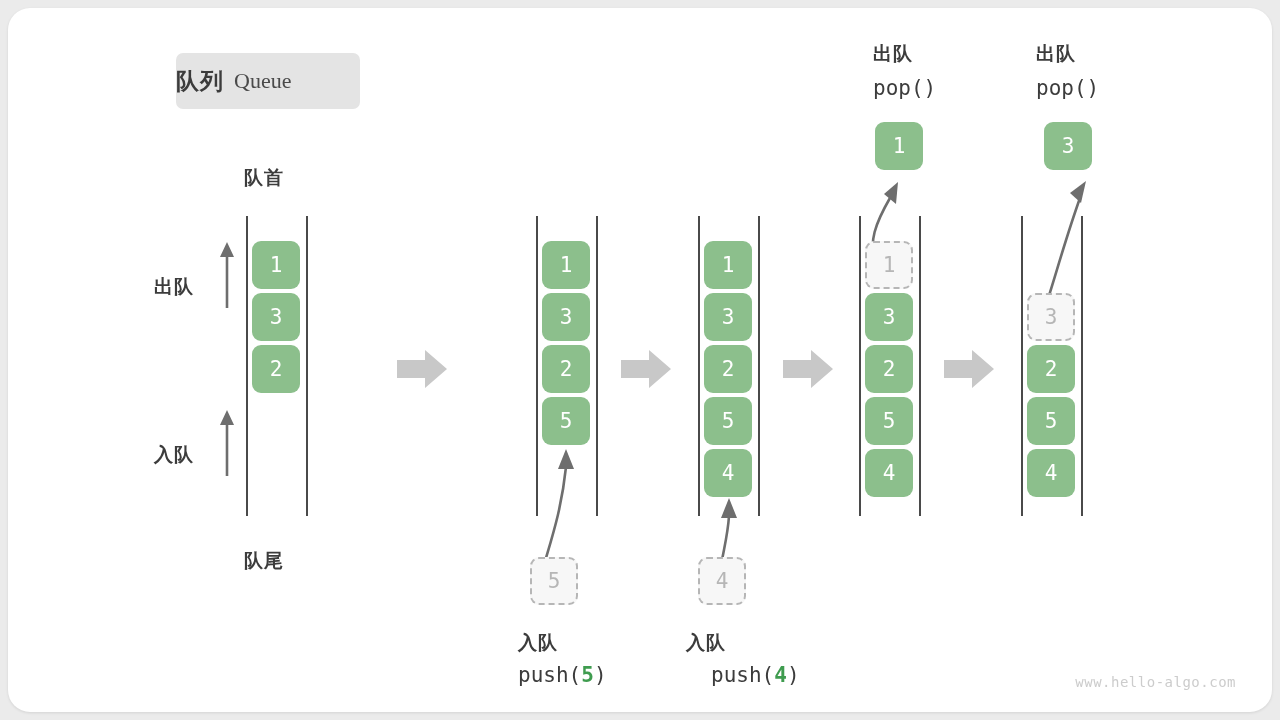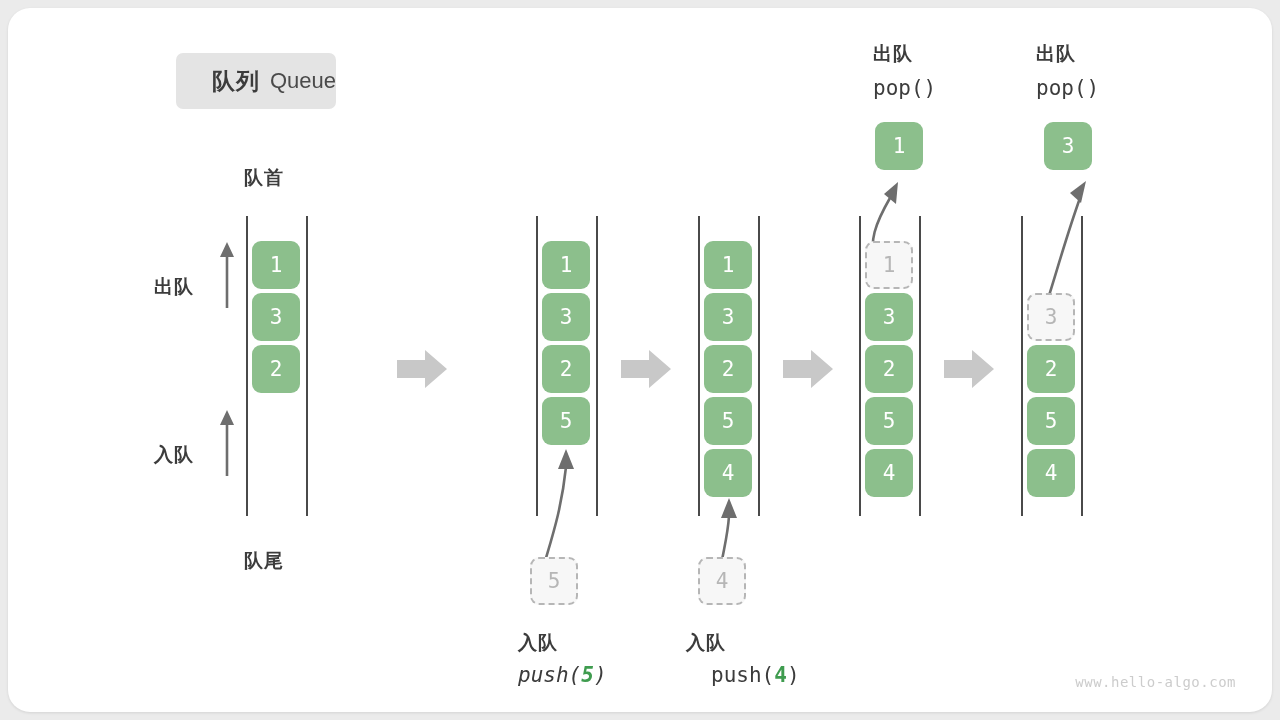--- a/index.html
+++ b/index.html
@@ -24,37 +24,37 @@
     background: #ffffff;
     border-radius: 22px;
     box-shadow: 0 1px 3px rgba(0,0,0,0.10);
   }
 
   
   #title-badge {
     position: absolute;
     left: 168px;
     top: 45px;
-    width: 160px;
+    width: 184px;
     height: 56px;
     background: #e4e4e4;
     border-radius: 7px;
     display: flex;
     align-items: center;
-    justify-content: flex-end;
+    justify-content: flex-start;
     gap: 10px;
   }
   #title-badge .cn {
     font-size: 23px;
     font-weight: bold;
     color: #3c3c3c;
     letter-spacing: 1px;
   }
   #title-badge .en {
-    font-family: Liberation Sans, sans-serif;
+    font-family: Liberation Serif, serif;
     font-size: 22px;
     color: #4a4a4a;
   }
 
   
   .cn-label {
     position: absolute;
     font-size: 19px;
     font-weight: bold;
     color: #3c3c3c;
@@ -164,21 +164,21 @@
     <div class="box" style="left:534px; top:389px;">5</div>
 
     <svg class="curve" style="left:520px; top:425px;" width="80" height="130">
       <path d="M 18 125 C 26 98, 34 72, 38 34" stroke="#6e6e6e" stroke-width="2.6" fill="none"></path>
       <polygon points="38,16 46,36 30,36" fill="#6e6e6e"></polygon>
     </svg>
 
     <div class="box ghost" style="left:522px; top:549px;">5</div>
 
     <div class="cn-label" style="left:510px; top:622px;">入队</div>
-    <div class="mono-label" style="left:510px; top:655px;font-style:italic;"><span>push(</span><span class="num">5</span><span>)</span></div>
+    <div class="mono-label" style="left:510px; top:655px;"><span>push(</span><span class="num">5</span><span>)</span></div>
 
     <svg class="steparrow" style="left:613px; top:340px;" width="52" height="42">
       <polygon points="0,12 28,12 28,2 50,21 28,40 28,30 0,30" fill="#c8c8c8"></polygon>
     </svg>
 
     <div class="rail" style="left:690px; top:208px; height:300px;"></div>
     <div class="rail" style="left:750px; top:208px; height:300px;"></div>
 
     <div class="box" style="left:696px; top:233px;">1</div>
     <div class="box" style="left:696px; top:285px;">3</div>

